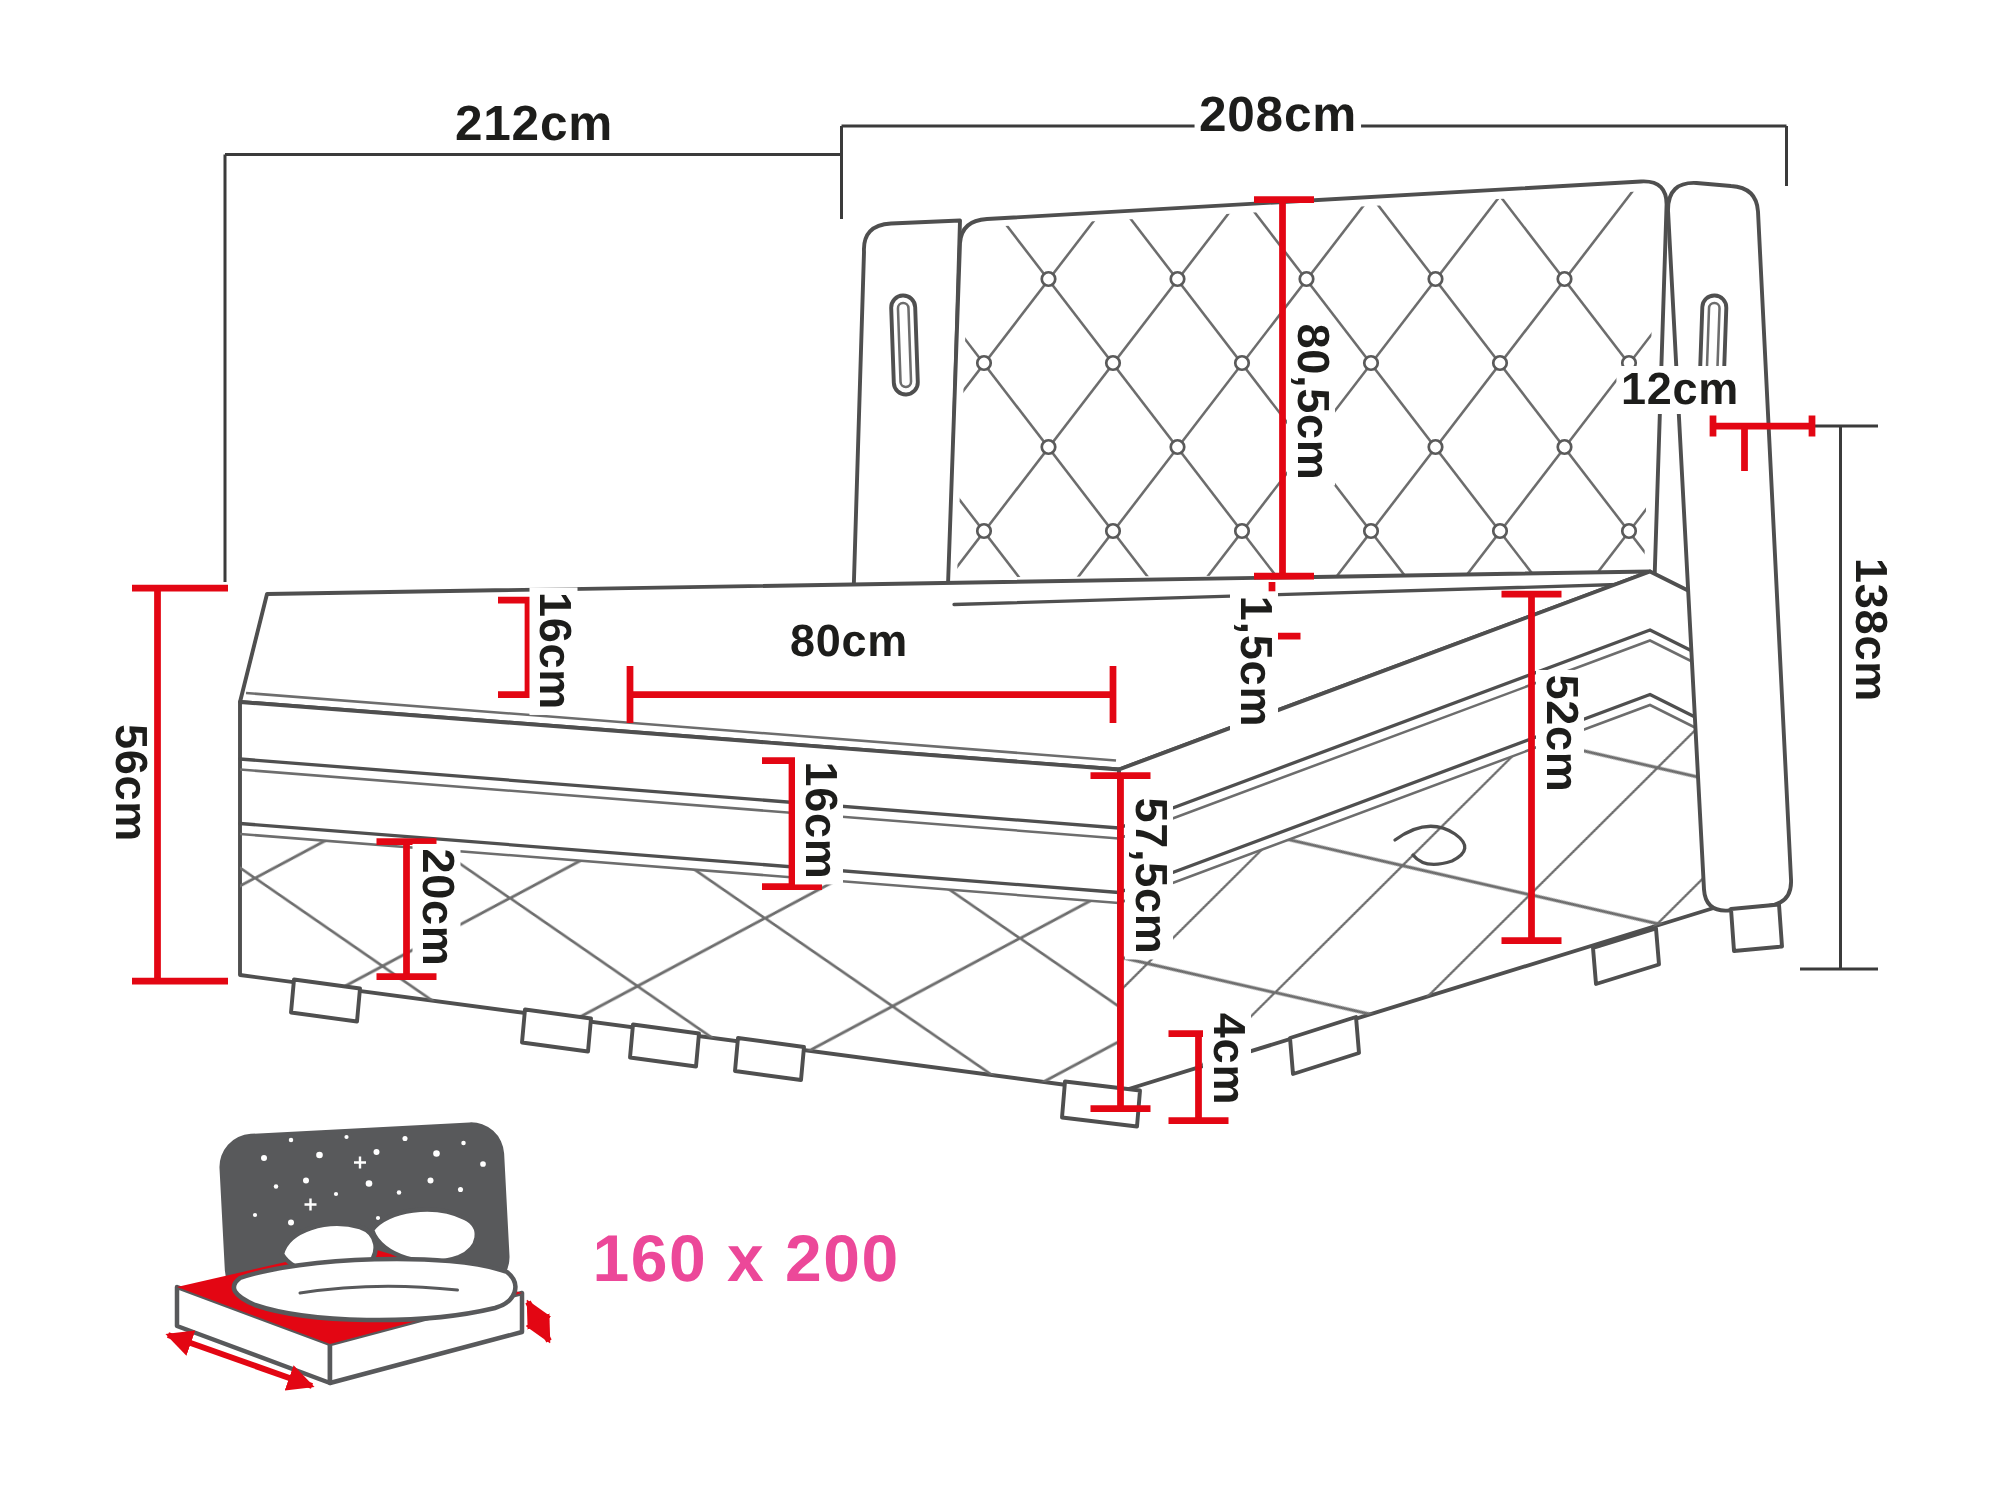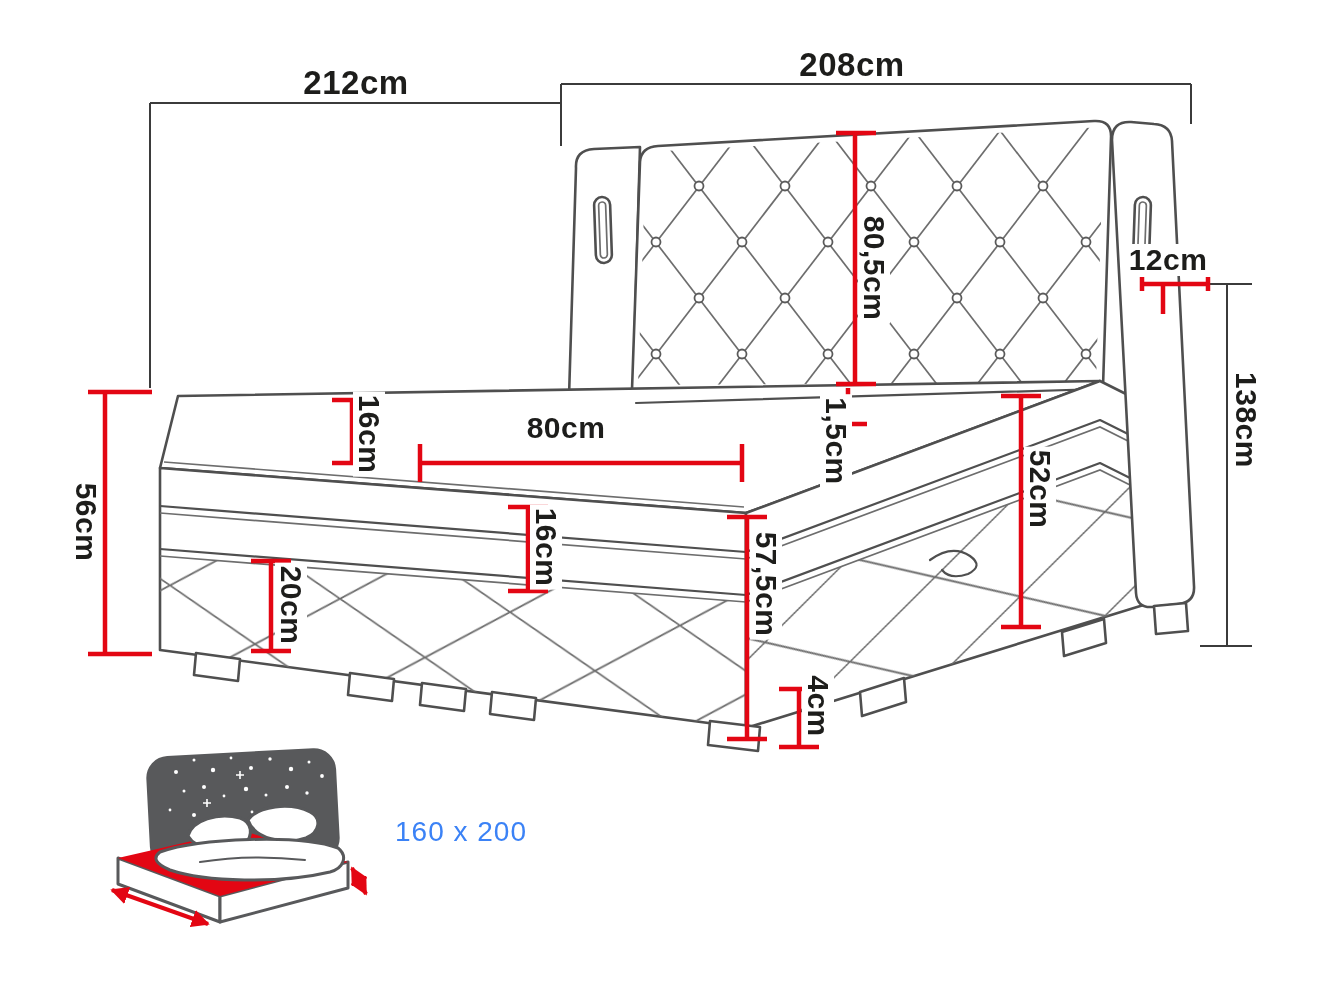--- a/index.html
+++ b/index.html
@@ -20,21 +20,21 @@
   .redline{stroke:#e30613;stroke-width:4;fill:none;}
   .sq{fill:none;stroke:#58595b;stroke-width:2;stroke-linecap:round;}
   .spark{stroke:#fff;stroke-width:1.6;fill:none;}
 
   
   .dim-label{position:absolute;font-weight:700;font-size:30px;color:#1d1d1b;line-height:1;
              white-space:nowrap;background:#fff;padding:1px 3px;letter-spacing:.5px;
              transform:translate(-50%,-50%);}
   .dim-label.vert{transform:translate(-50%,-50%) rotate(90deg);}
   .dim-label.lg{font-size:33px;}
-  .size-label{position:absolute;font-weight:400;font-size:28px;color:#3b82f6;
+  .size-label{position:absolute;font-weight:700;font-size:44px;color:#ec4899;
               letter-spacing:1px;line-height:1;white-space:nowrap;}
 </style>
 </head>
 <body>
 
 <div class="stage">
 
   <svg width="1334" height="1000" viewBox="0 0 1334 1000">
     <defs>
       <clipPath id="cpPanel">
@@ -248,23 +248,23 @@
       <path class="icon-w" d="M248,820 C258,806 290,802 310,812 C322,818 320,832 306,838 C284,846 254,838 248,820 Z"></path>
       <path class="icon-w" d="M160,852 C200,838 300,834 338,848 C348,856 344,868 330,872 C280,884 205,882 170,870 C156,864 152,858 160,852 Z"></path>
       <path class="sq" d="M200,862 Q250,854 305,860"></path>
       <path class="redline" marker-start="url(#arr)" marker-end="url(#arr)" d="M112,890 L208,924"></path>
       <path class="redline" marker-start="url(#arr)" marker-end="url(#arr)" d="M352,868 L366,894"></path>
     </g>
   </svg>
 
   <div>
     <div class="dim-label lg" style="left:356px;top:82px">212cm</div>
-    <div class="dim-label lg" style="left:852px;top:64px">208cm</div>
+    <div class="dim-label lg" style="left:852px;top:76px">208cm</div>
     <div class="dim-label vert" style="left:874px;top:268px">80,5cm</div>
-    <div class="dim-label" style="left:1168px;top:260px">12cm</div>
+    <div class="dim-label" style="left:1120px;top:260px">12cm</div>
     <div class="dim-label vert" style="left:1246px;top:420px">138cm</div>
     <div class="dim-label vert" style="left:86px;top:522px">56cm</div>
     <div class="dim-label vert" style="left:369px;top:434px">16cm</div>
     <div class="dim-label" style="left:566px;top:428px">80cm</div>
     <div class="dim-label vert" style="left:836px;top:441px">1,5cm</div>
     <div class="dim-label vert" style="left:1040px;top:489px">52cm</div>
     <div class="dim-label vert" style="left:546px;top:547px">16cm</div>
     <div class="dim-label vert" style="left:766px;top:584px">57,5cm</div>
     <div class="dim-label vert" style="left:291px;top:605px">20cm</div>
     <div class="dim-label vert" style="left:818px;top:706px">4cm</div>

